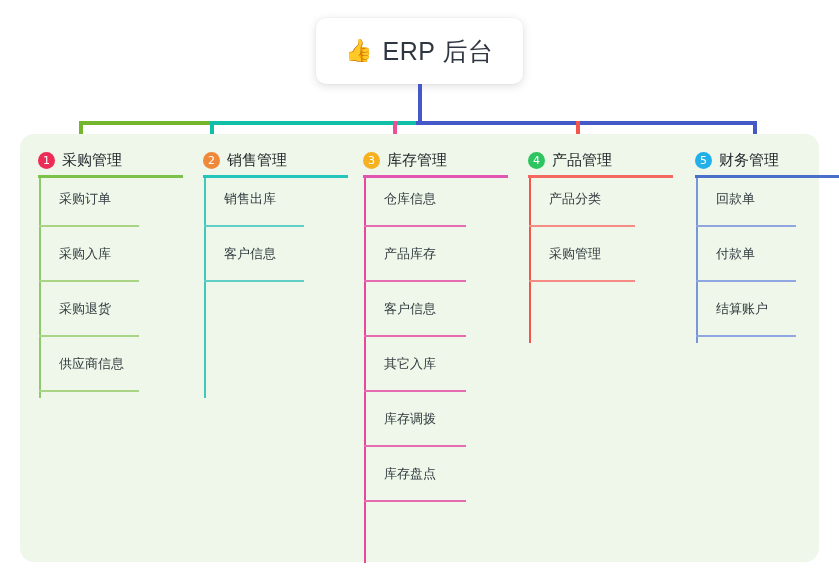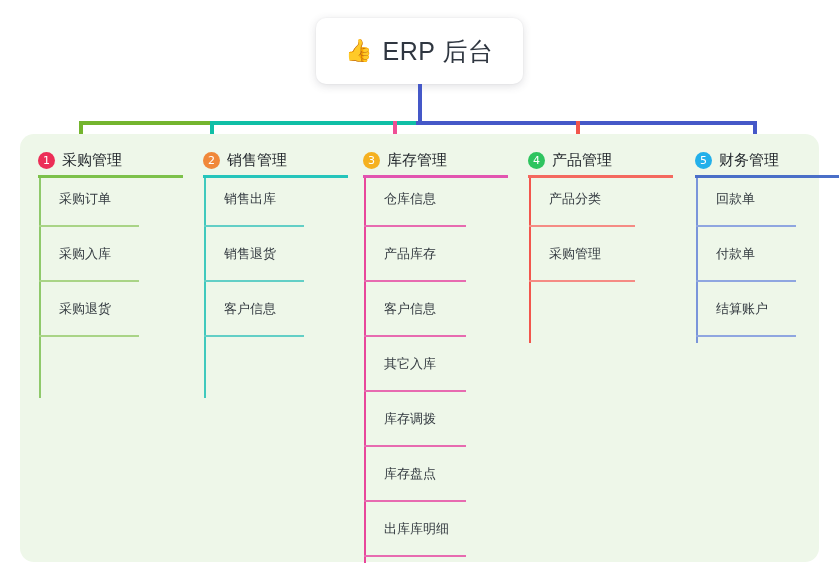--- a/index.html
+++ b/index.html
@@ -215,39 +215,39 @@
             <div class="leaf-rule" style="background: rgb(169, 212, 134);"></div>
           </li>
           <li class="leaf">
             <span class="leaf-label">采购入库</span>
             <div class="leaf-rule" style="background: rgb(169, 212, 134);"></div>
           </li>
           <li class="leaf">
             <span class="leaf-label">采购退货</span>
             <div class="leaf-rule" style="background: rgb(169, 212, 134);"></div>
           </li>
+          <li class="leaf">
+            <span class="leaf-label">供应商信息</span>
+            <div class="leaf-rule" style="background: rgb(169, 212, 134);"></div>
+          </li>
         </ul>
       </div>
       <div class="column col-1">
         <div class="col-head">
           <span class="badge" style="background: rgb(240, 136, 58);">2</span>
           <span class="col-title">销售管理</span>
           <div class="col-head-rule" style="background: rgb(37, 197, 187);"></div>
         </div>
         <div class="spine" style="background: rgb(63, 201, 189); height: 220px;"></div>
         <ul class="leaf-list">
           <li class="leaf">
             <span class="leaf-label">销售出库</span>
             <div class="leaf-rule" style="background: rgb(98, 207, 198);"></div>
           </li>
           <li class="leaf">
-            <span class="leaf-label">销售退货</span>
-            <div class="leaf-rule" style="background: rgb(98, 207, 198);"></div>
-          </li>
-          <li class="leaf">
             <span class="leaf-label">客户信息</span>
             <div class="leaf-rule" style="background: rgb(98, 207, 198);"></div>
           </li>
         </ul>
       </div>
       <div class="column col-2">
         <div class="col-head">
           <span class="badge" style="background: rgb(245, 177, 32);">3</span>
           <span class="col-title">库存管理</span>
           <div class="col-head-rule" style="background: rgb(226, 85, 176);"></div>
@@ -271,24 +271,20 @@
             <div class="leaf-rule" style="background: rgb(231, 107, 176);"></div>
           </li>
           <li class="leaf">
             <span class="leaf-label">库存调拨</span>
             <div class="leaf-rule" style="background: rgb(231, 107, 176);"></div>
           </li>
           <li class="leaf">
             <span class="leaf-label">库存盘点</span>
             <div class="leaf-rule" style="background: rgb(231, 107, 176);"></div>
           </li>
-          <li class="leaf">
-            <span class="leaf-label">出库库明细</span>
-            <div class="leaf-rule" style="background: rgb(231, 107, 176);"></div>
-          </li>
         </ul>
       </div>
       <div class="column col-3">
         <div class="col-head">
           <span class="badge" style="background: rgb(46, 196, 95);">4</span>
           <span class="col-title">产品管理</span>
           <div class="col-head-rule" style="background: rgb(244, 105, 95);"></div>
         </div>
         <div class="spine" style="background: rgb(242, 86, 77); height: 165px;"></div>
         <ul class="leaf-list">

